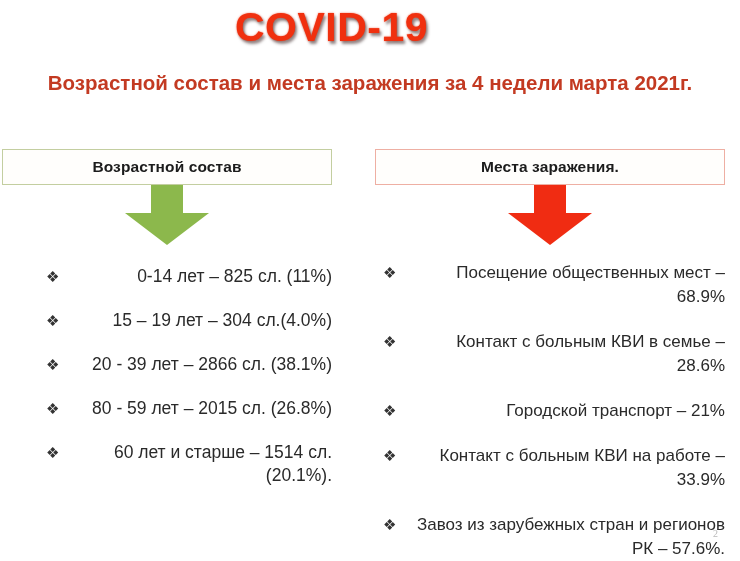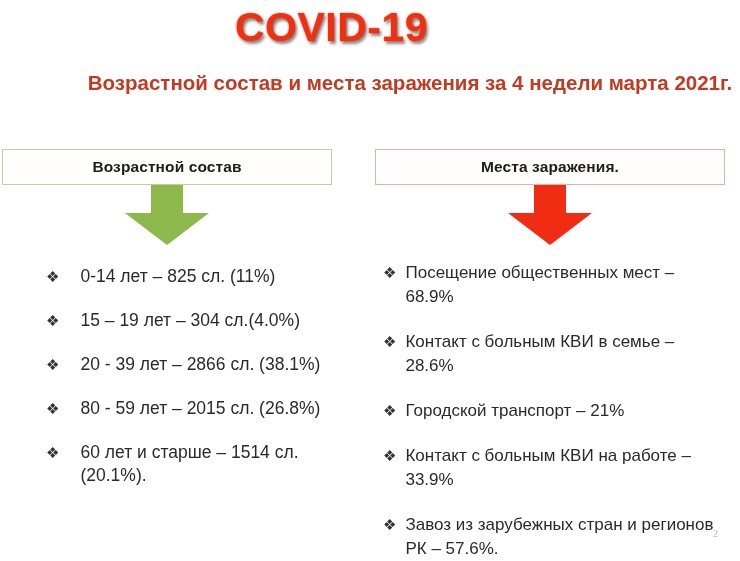--- a/index.html
+++ b/index.html
@@ -36,27 +36,27 @@
     position: absolute;
     top: 68px;
     left: 40px;
     width: 660px;
     text-align: center;
     font-size: 20.5px;
     font-weight: bold;
     line-height: 29px;
     color: #c33a22;
     font-family: "Liberation Sans", sans-serif;
-    margin-left: 40px;
   }
 
   
   .column {
     position: absolute;
     top: 149px;
+    text-align: right;
   }
   .column.left  { left: 2px;   width: 330px; }
   .column.right { left: 375px; width: 350px; }
 
   .header-box {
     box-sizing: border-box;
     width: 100%;
     height: 36px;
     background: #fffefc;
     display: flex;

